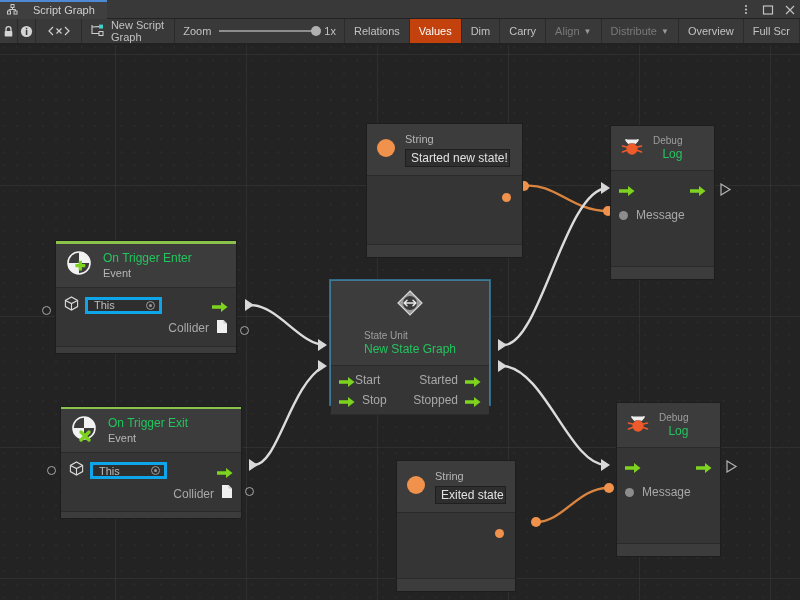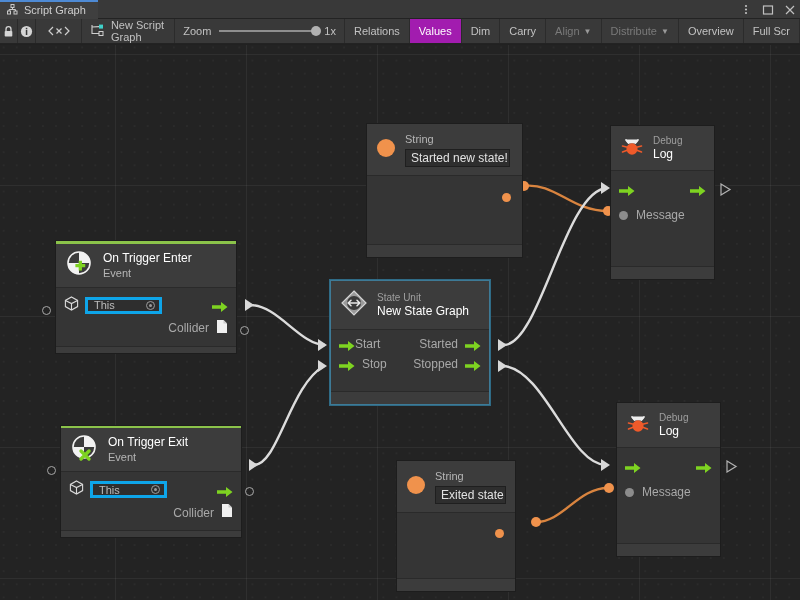--- a/index.html
+++ b/index.html
@@ -15,21 +15,21 @@
   .titlebar {
     position: absolute; left: 0; top: 0; width: 800px; height: 19px;
     background: #393939;
     border-bottom: 1px solid #232323;
   }
   .tab {
     position: absolute; left: 0; top: 0; height: 19px;
     padding: 0 12px 0 7px;
     background: #3f3f3f;
     border-top: 2px solid #4e8ad4;
-    display: flex; align-items: center; gap: 6px;
+    display: flex; align-items: center; gap: 15px;
     color: #c4c4c4; font-size: 11px; text-align: center;
   }
   .tab-label { color: #cfcfcf; font-size: 11px; line-height: 19px; }
   .win-ctrls {
     position: absolute; right: 4px; top: 0; height: 19px;
     display: flex; align-items: center; gap: 9px;
   }
   .win-btn { width: 13px; height: 13px; display: flex; align-items: center; justify-content: center; }
 
   
@@ -40,21 +40,21 @@
     display: flex; align-items: stretch;
   }
   .tb-btn {
     display: flex; align-items: center; justify-content: center;
     padding: 0 9px;
     color: #c2c2c2; font-size: 11px;
     border-right: 1px solid #2b2b2b;
     background: #393939;
     white-space: nowrap;
   }
-  .tb-btn.active { background: #a21caf; color: #ffffff; }
+  .tb-btn.active { background: #c2410c; color: #ffffff; }
   .tb-btn.disabled { color: #7a7a7a; }
   .tb-graphname {
     display: flex; align-items: center; gap: 7px;
     padding: 0 10px 0 9px; color: #c2c2c2; font-size: 11px;
     border-right: 1px solid #2b2b2b;
   }
   .tb-zoom {
     display: flex; align-items: center; gap: 8px;
     padding: 0 8px; color: #c2c2c2; font-size: 11px;
     border-right: 1px solid #2b2b2b;
@@ -92,21 +92,21 @@
   }
   .node.selected { border: 1px solid #3e7a96; box-shadow: 0 0 0 1px #2f6b86; }
   .node-head {
     display: flex; align-items: center; gap: 9px;
     padding: 7px 9px 7px 9px;
     background: #3c3c3c;
     border-bottom: 1px solid #2a2a2a;
   }
   .node-head-green { height: 5px; background: #8bc34a; }
   .node-titles { display: flex; flex-direction: column; justify-content: center; }
-  .node-title { color: #ffffff; font-size: 12px; line-height: 15px; }
+  .node-title { color: #22c55e; font-size: 12px; line-height: 15px; text-align: right; }
   .node-sub { color: #b6b6b6; font-size: 11px; line-height: 14px; }
   .node-sub.small-top { color: #9f9f9f; font-size: 10px; line-height: 12px; }
   .node-body { background: #353535; padding: 6px 0; position: relative; flex: 1; }
   .node-foot { height: 13px; background: #3c3c3c; border-top: 1px solid #2a2a2a; }
 
   .row {
     display: flex; align-items: center; justify-content: space-between;
     padding: 2px 8px; min-height: 20px;
   }
   .port-label { color: #b9b9b9; font-size: 12px; }
@@ -390,21 +390,21 @@
                 <path d="M1 1 H7.5 L11 4.5 V14 H1 Z" fill="#f0f0f0"></path>
                 <path d="M7.5 1 V4.5 H11" fill="#c9c9c9"></path>
               </svg>
           </span>
         </div>
       </div>
       <div class="node-foot"></div>
     </div>
 
     <div class="node selected" style="left:330px;top:235px;width:160px;height:125px;">
-      <div class="node-head" style="padding:8px 9px;">
+      <div class="node-head" style="padding:8px 9px;flex-direction:column;">
         <span>
           <svg width="28" height="28" viewBox="0 0 28 28">
             <path d="M14 2 L26 14 L14 26 L2 14 Z" fill="#9a9a9a" stroke="#d6d6d6" stroke-width="1.2"></path>
             <circle cx="14" cy="14" r="7" fill="#3a3a3a"></circle>
             <path d="M8.5 14 H19.5 M11 11.3 L8.2 14 L11 16.7 M17 11.3 L19.8 14 L17 16.7" stroke="#e8e8e8" stroke-width="1.5" fill="none" stroke-linecap="round"></path>
           </svg>
         </span>
         <div class="node-titles">
           <span class="node-sub small-top">State Unit</span>
           <span class="node-title">New  State  Graph</span>
@@ -444,21 +444,21 @@
               <svg width="16" height="12" viewBox="0 0 16 12">
                   <path d="M0 4.2 H9 V1 L15.5 6 L9 11 V7.8 H0 Z" fill="#7ed321"></path>
                 </svg>
             </span>
           </span>
         </div>
       </div>
       <div class="node-foot"></div>
     </div>
 
-    <div class="node" style="left:60px;top:380px;width:182px;height:113px;">
+    <div class="node" style="left:60px;top:361px;width:182px;height:113px;">
       <div class="node-head-green"></div>
       <div class="node-head" style="padding:5px 9px;">
         <span>
           <svg width="29" height="29" viewBox="0 0 29 29">
             <path d="M14 3 A11 11 0 1 0 14 25 A11 11 0 0 0 14 3 Z" fill="none" stroke="#f2f2f2" stroke-width="1.6"></path>
             <path d="M14 14 L14 3 A11 11 0 0 1 25 14 Z" fill="#f2f2f2"></path>
             <path d="M14 14 L3 14 A11 11 0 0 0 14 25 Z" fill="#f2f2f2"></path>
             <path d="M11 18 L19 26 M19 18 L11 26" stroke="#7ed321" stroke-width="3.4" stroke-linecap="round" fill="none"></path>
           </svg>
         </span>

